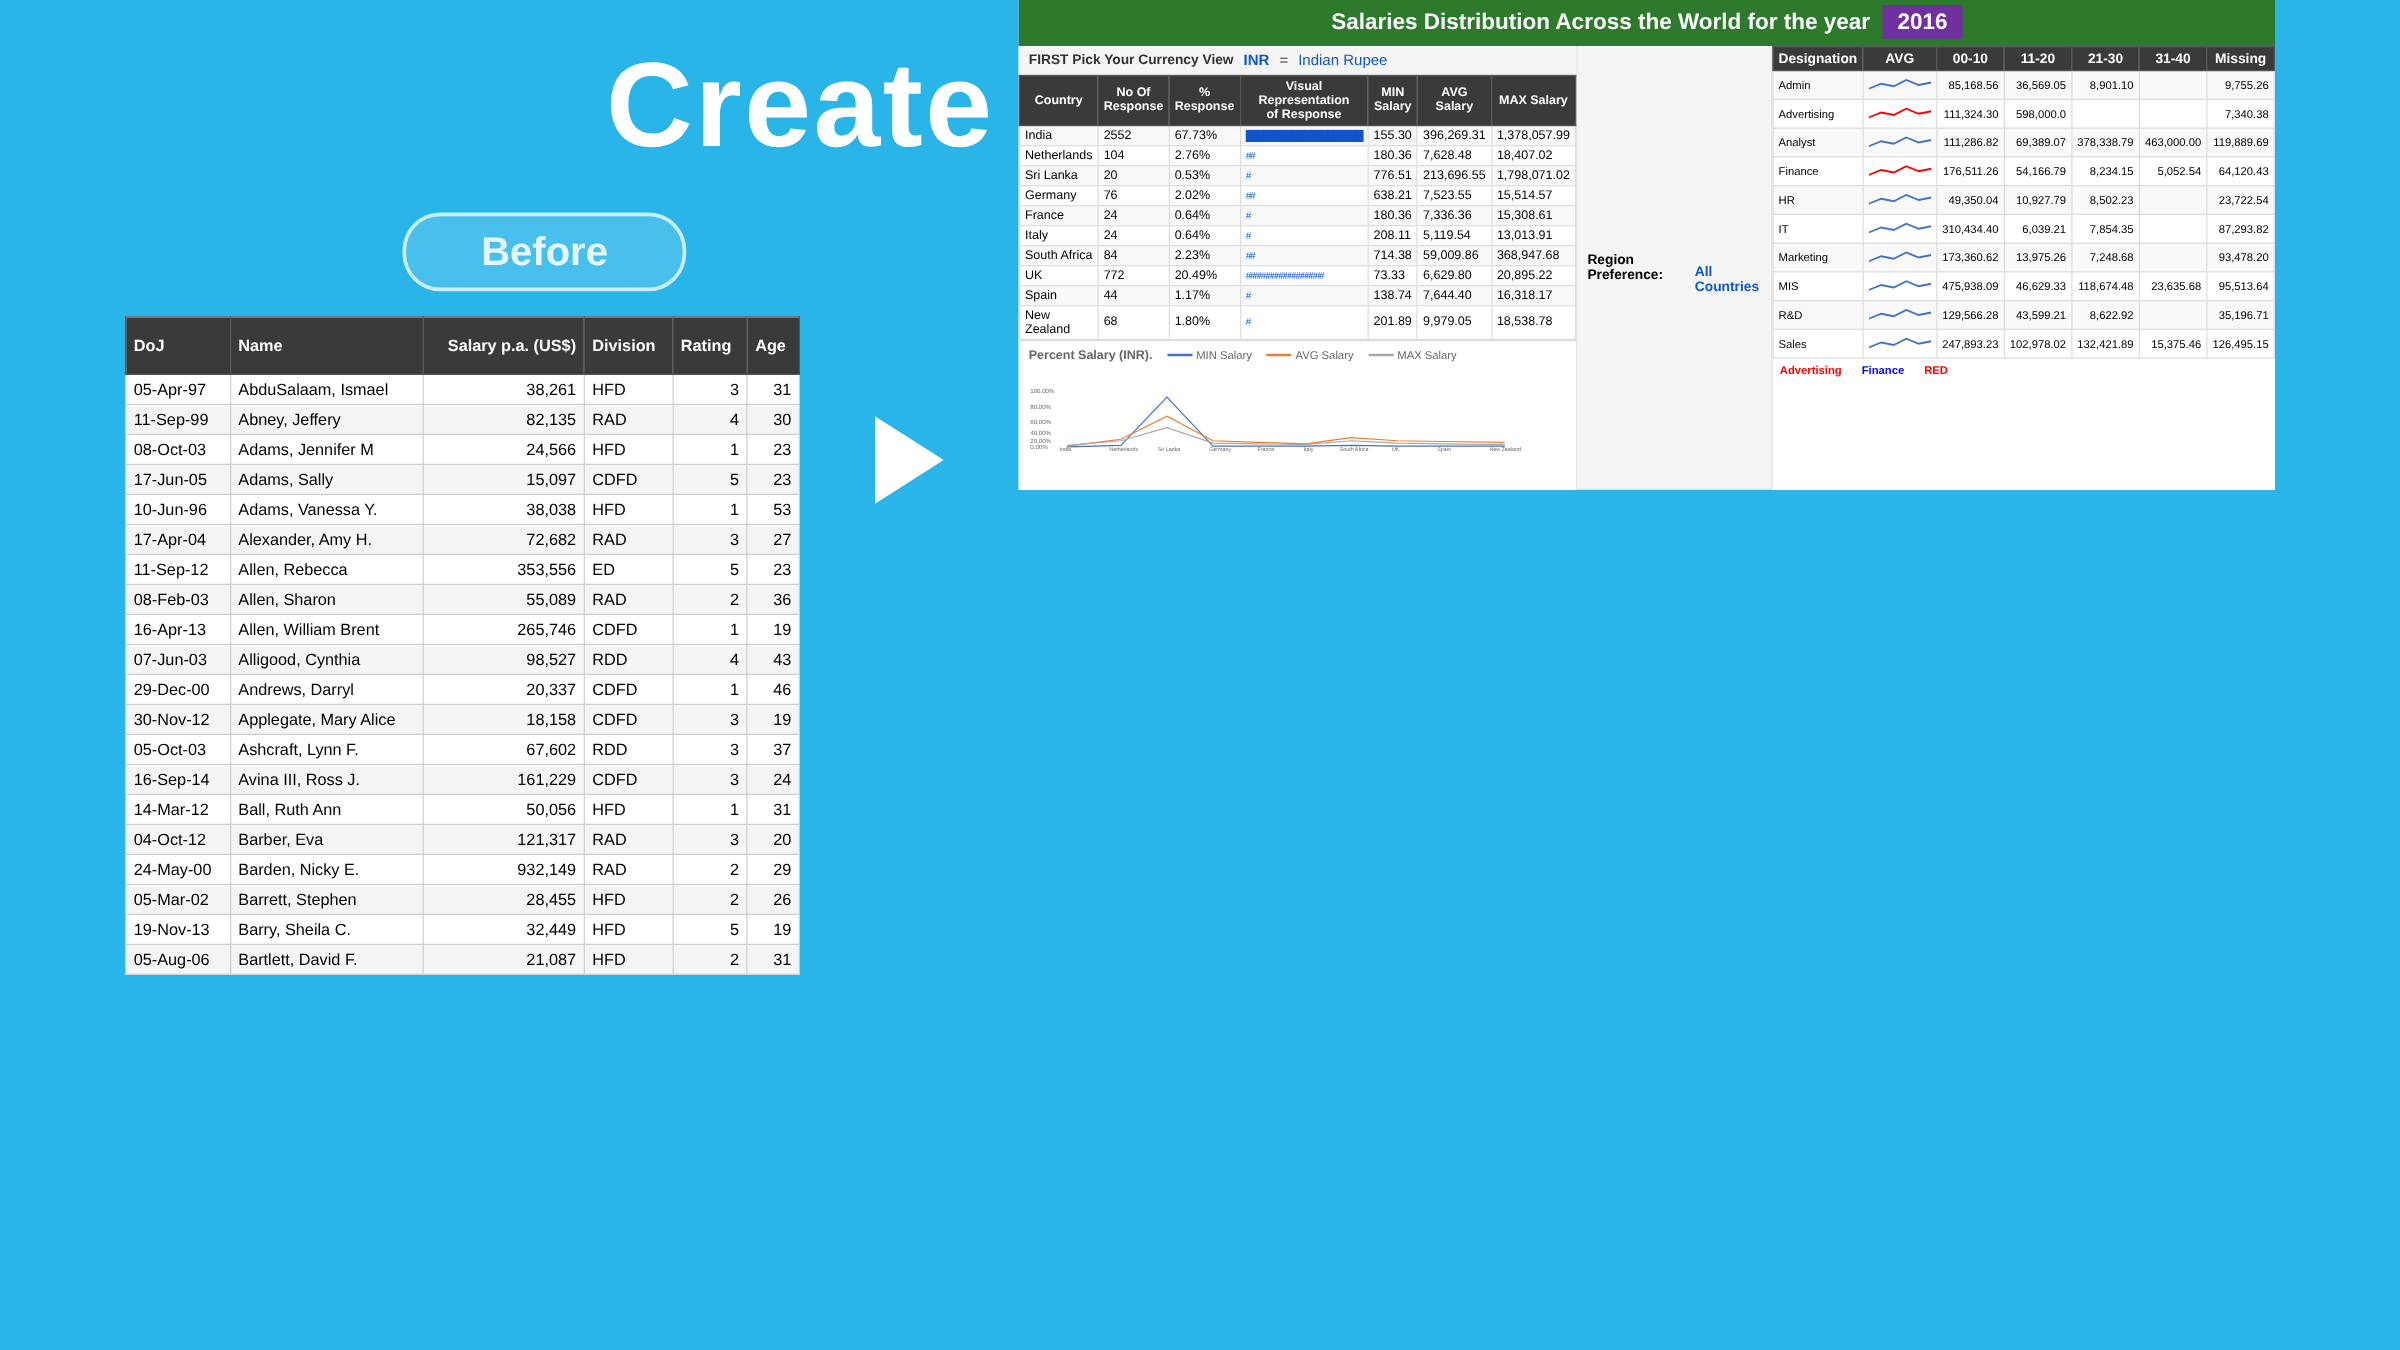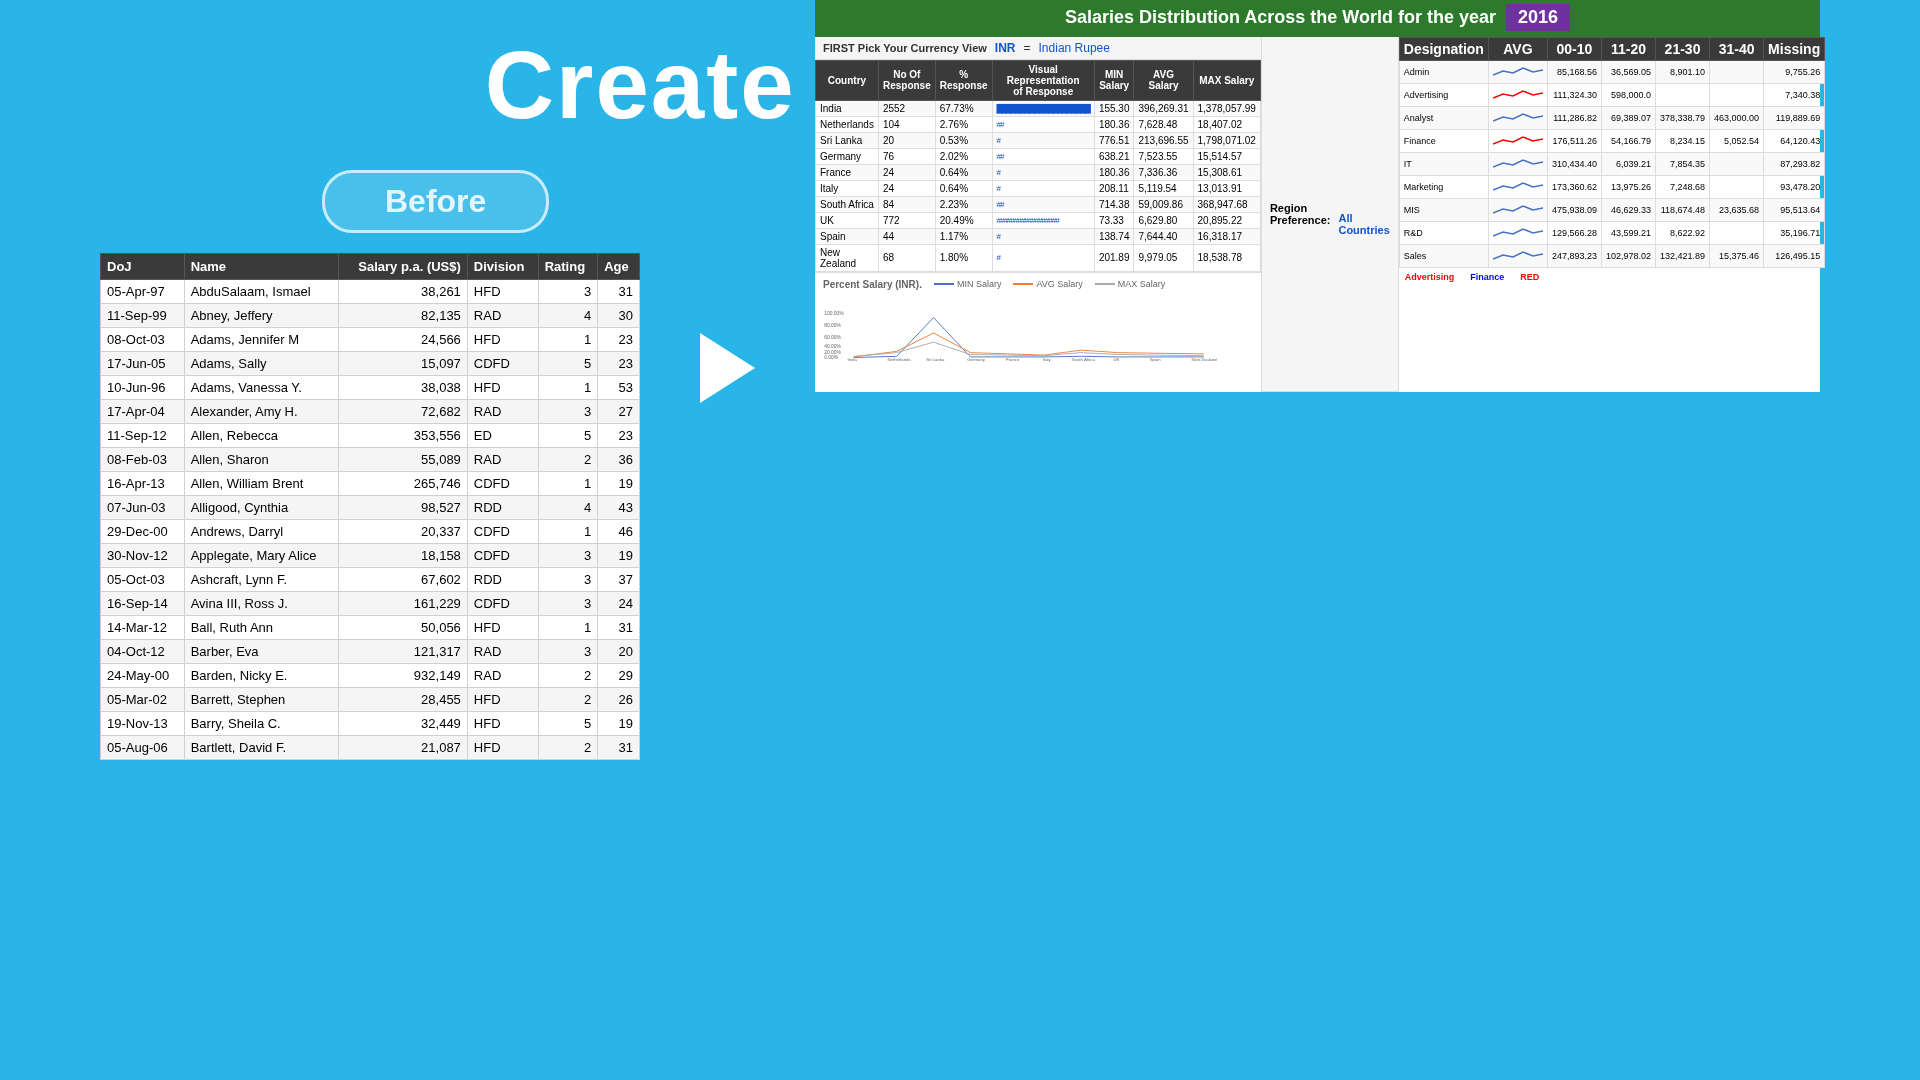--- a/index.html
+++ b/index.html
@@ -56,21 +56,21 @@
       width: 540px;
     }
     .before-table {
       width: 100%;
       border-collapse: collapse;
       font-size: 13px;
     }
     .before-table thead tr th {
       background: #3a3a3a;
       color: white;
-      padding: 5px 6px;
+      padding: 15px 6px;
       text-align: left;
       font-weight: bold;
       border: 1px solid #555;
       white-space: nowrap;
     }
     .before-table thead tr th.num {
       text-align: right;
     }
     .before-table tbody tr td {
       padding: 4px 6px;
@@ -316,21 +316,21 @@
       width: 100%;
       border-collapse: collapse;
       font-size: 9px;
     }
     .desig-table th {
       background: #3a3a3a;
       color: white;
       padding: 3px 4px;
       text-align: center;
       border: 1px solid #555;
-      font-size: 14px;
+      font-size: 11px;
     }
     .desig-table td {
       padding: 2px 4px;
       border: 1px solid #ddd;
       font-size: 9px;
       text-align: right;
     }
     .desig-table td:first-child {
       text-align: left;
     }
@@ -873,20 +873,31 @@
                   <td><svg width="50" height="16" viewBox="0 0 50 16">
                       <polyline points="0,12 10,8 20,10 30,5 40,9 50,7" fill="none" stroke="red" stroke-width="1.5"></polyline>
                     </svg></td>
                   <td>176,511.26</td>
                   <td>54,166.79</td>
                   <td>8,234.15</td>
                   <td>5,052.54</td>
                   <td>64,120.43</td>
                 </tr>
                 <tr>
+                  <td>HR</td>
+                  <td><svg width="50" height="16" viewBox="0 0 50 16">
+                      <polyline points="0,12 10,8 20,10 30,5 40,9 50,7" fill="none" stroke="#4472c4" stroke-width="1.5"></polyline>
+                    </svg></td>
+                  <td>49,350.04</td>
+                  <td>10,927.79</td>
+                  <td>8,502.23</td>
+                  <td></td>
+                  <td>23,722.54</td>
+                </tr>
+                <tr>
                   <td>IT</td>
                   <td><svg width="50" height="16" viewBox="0 0 50 16">
                       <polyline points="0,12 10,8 20,10 30,5 40,9 50,7" fill="none" stroke="#4472c4" stroke-width="1.5"></polyline>
                     </svg></td>
                   <td>310,434.40</td>
                   <td>6,039.21</td>
                   <td>7,854.35</td>
                   <td></td>
                   <td>87,293.82</td>
                 </tr>

